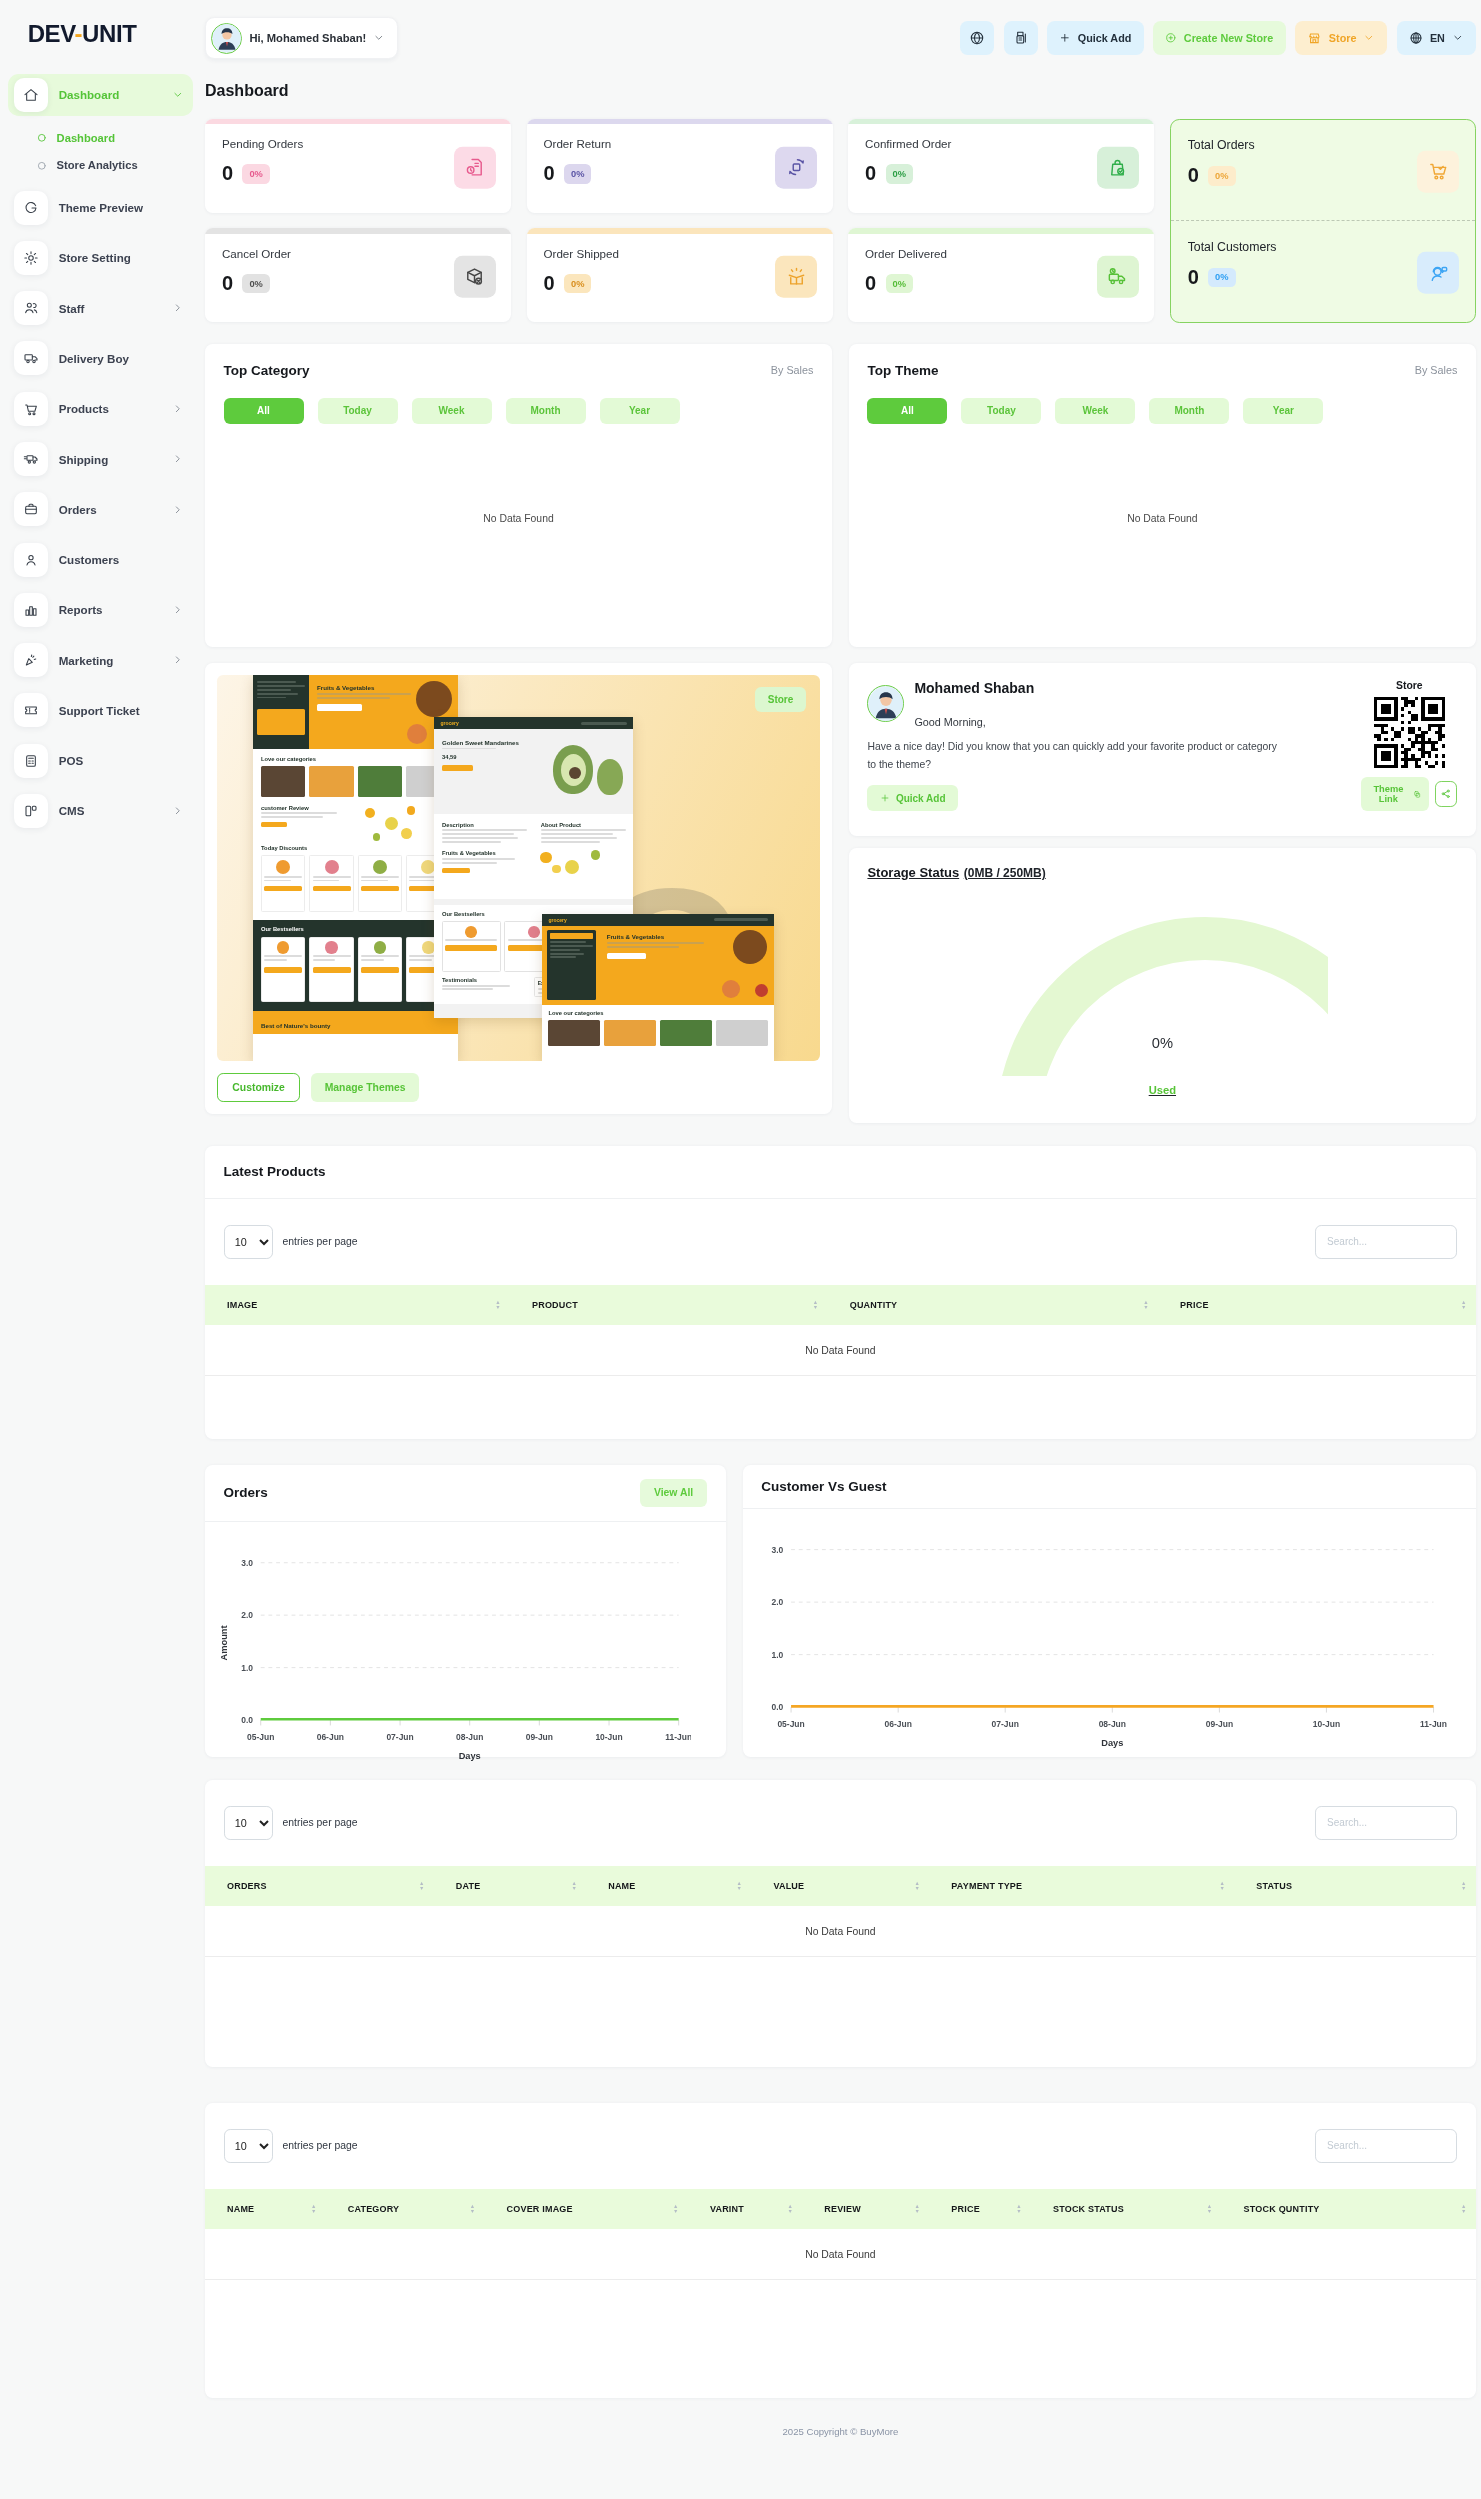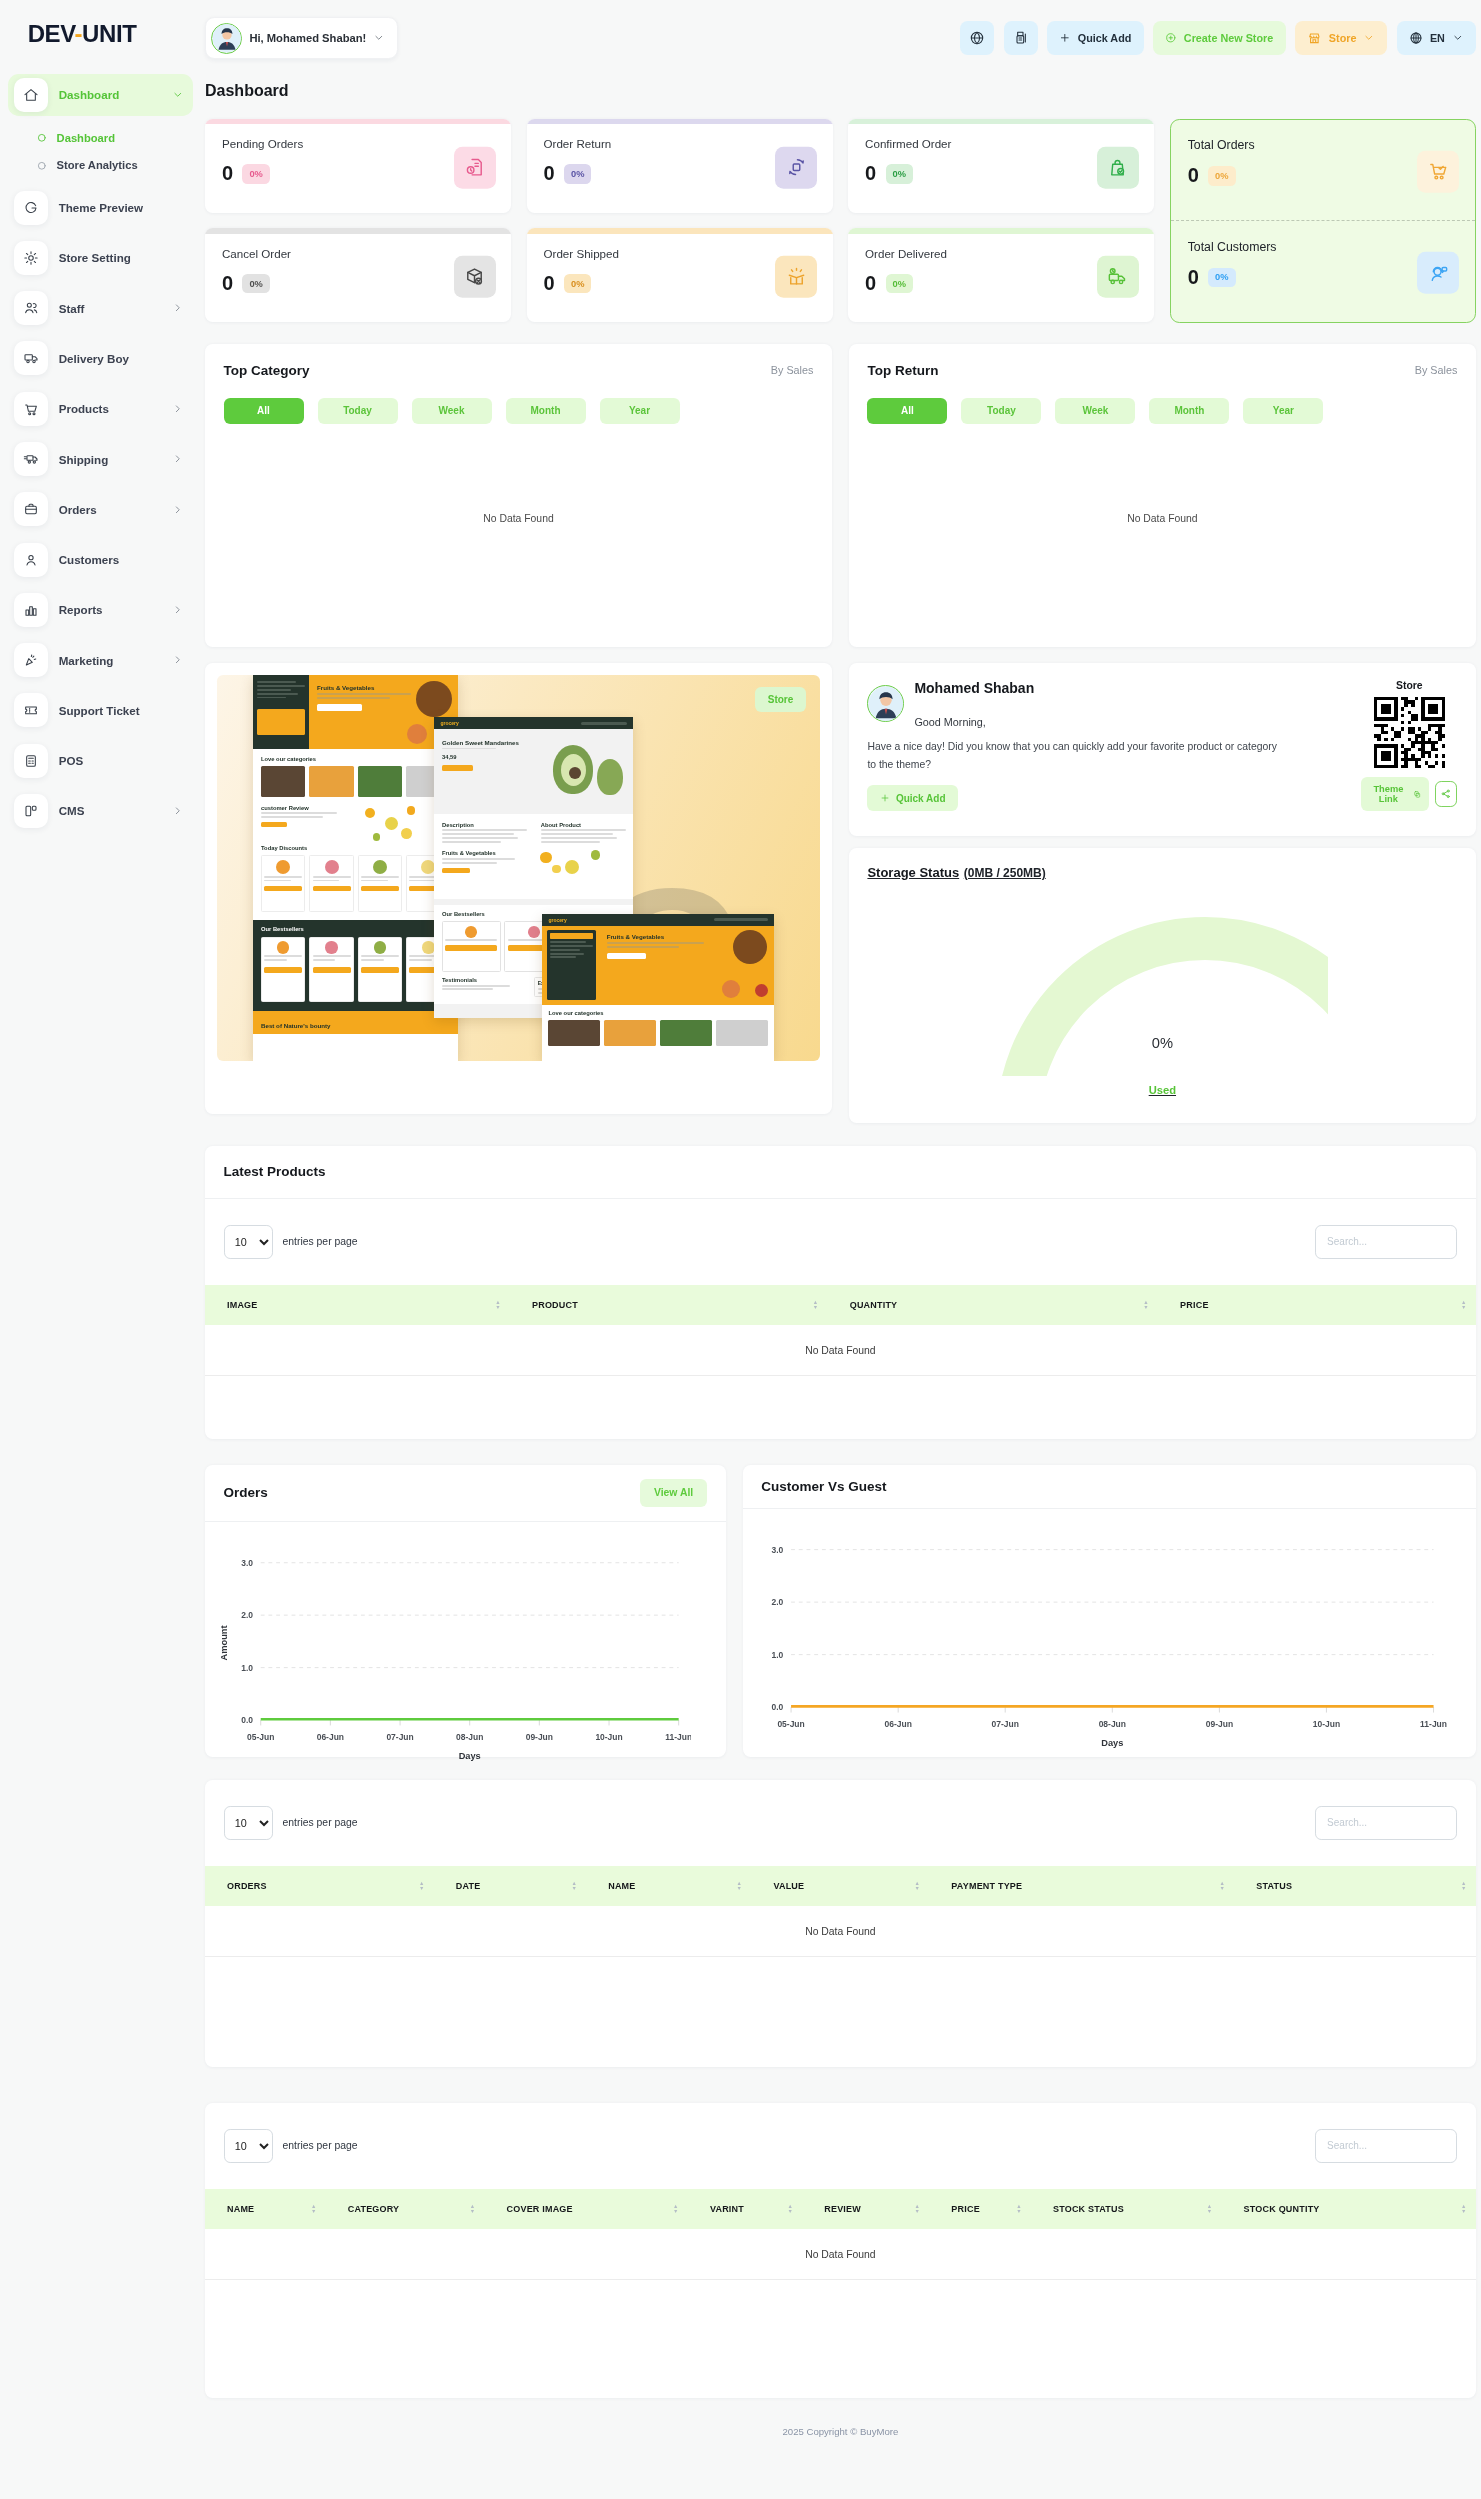--- a/index.html
+++ b/index.html
@@ -546,21 +546,21 @@
         <button class="pill active">All</button>
         <button class="pill">Today</button>
         <button class="pill">Week</button>
         <button class="pill">Month</button>
         <button class="pill">Year</button>
       </div>
       <div class="empty">No Data Found</div>
     </div>
     <div class="card fcard">
       <div class="hd">
-          <span class="ttl">Top Return</span>
+          <span class="ttl">Top Theme</span>
           <span class="by">By Sales</span>
         </div>
       <div class="pills">
         <button class="pill active">All</button>
         <button class="pill">Today</button>
         <button class="pill">Week</button>
         <button class="pill">Month</button>
         <button class="pill">Year</button>
       </div>
       <div class="empty">No Data Found</div>
@@ -788,20 +788,24 @@
           <div style="padding:5.4px 6.2px">
             <div class="mk-h">Love our categories</div>
             <div style="display:flex;gap:3.9px;margin-top:3.9px">
               <div style="flex:1;height:26px;background:#5a4634;border-radius:1.5px"></div>
               <div style="flex:1;height:26px;background:#e8a13c;border-radius:1.5px"></div>
               <div style="flex:1;height:26px;background:#4f7d3a;border-radius:1.5px"></div>
               <div style="flex:1;height:26px;background:#cfcfcf;border-radius:1.5px"></div>
             </div>
           </div>
         </div>
+      </div>
+      <div class="tp-actions">
+        <button class="btn-outline-green">Customize</button>
+        <button class="btn-pale-green">Manage Themes</button>
       </div>
     </div>
 
     <div class="right-col">
       <div class="card greet">
         <div class="greet-left">
           <div class="greet-top">
             <span class="avatar" style="width:37px;height:37px">
               <svg width="34" height="34" viewBox="0 0 36 36">
                   <circle cx="18" cy="18" r="18" fill="#dff0fa"></circle>

